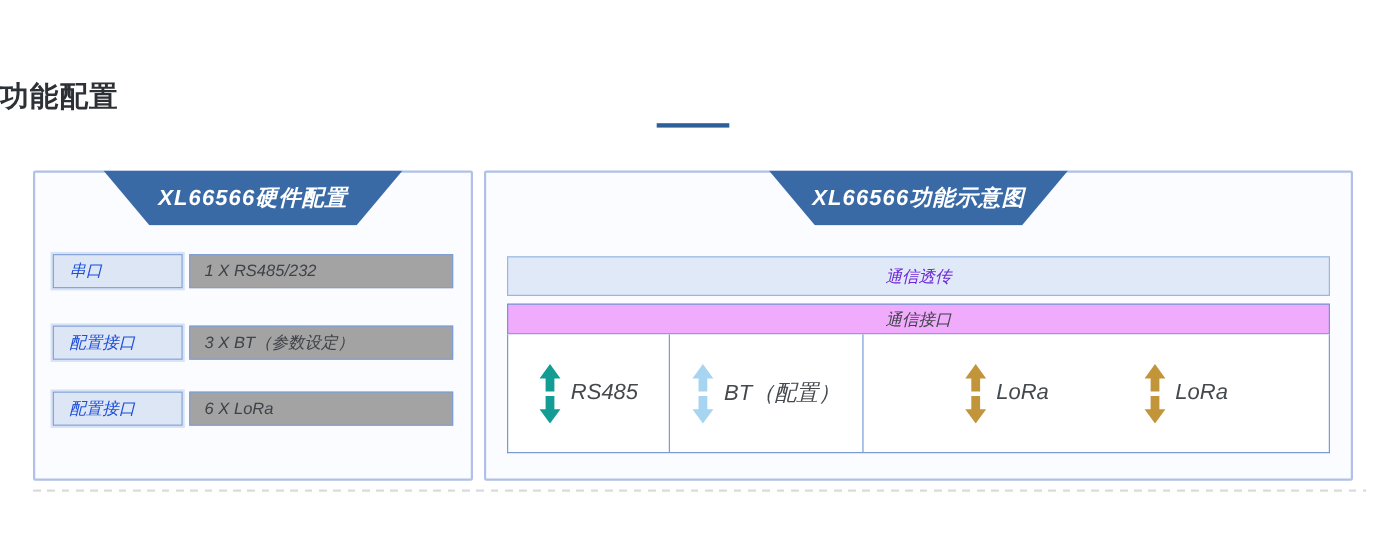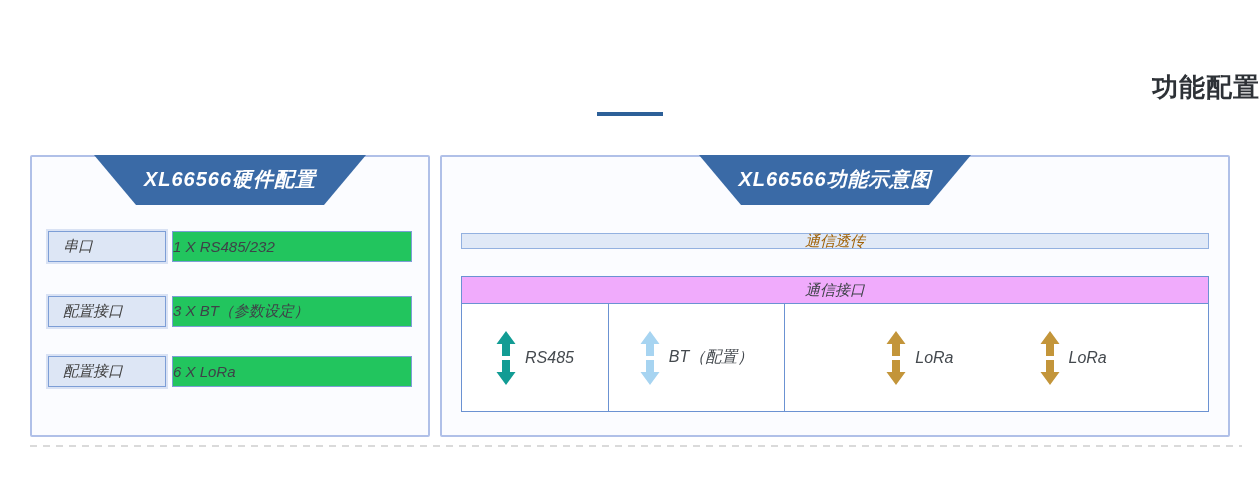--- a/index.html
+++ b/index.html
@@ -1,21 +1,21 @@
 <!DOCTYPE html>
 <html><head>
 <meta charset="utf-8">
 <style>
   * { margin: 0; padding: 0; box-sizing: border-box; }
   html, body { width: 1260px; height: 493px; background: #ffffff; overflow: hidden; }
   body { font-family: "Liberation Sans", "DejaVu Sans", sans-serif; position: relative; color: #3e4348; }
 
   .page-title {
     position: absolute; top: 70px; left: 0; width: 1260px;
-    text-align: right; font-size: 26px; font-weight: bold; color: #2d3136;
+    text-align: left; font-size: 26px; font-weight: bold; color: #2d3136;
     letter-spacing: 1px;
   }
   .title-underline {
     position: absolute; top: 112px; left: 597px; width: 66px; height: 4px;
     background: #2d6098;
   }
 
   .panel {
     position: absolute; top: 155px; height: 282px;
     background: #fbfcff; border: 2px solid #b0c0e8; border-radius: 2px; font-style: italic;
@@ -37,54 +37,54 @@
   
   .hw-row { position: absolute; left: 16px; height: 31px; }
   .hw-row-0 { top: 74px; }
   .hw-row-1 { top: 139px; }
   .hw-row-2 { top: 199px; }
   .hw-label {
     position: absolute; left: 0; top: 0; width: 118px; height: 31px;
     background: #dde6f5; border: 1px solid #7d9ed6;
     box-shadow: 0 0 0 2px #d9e2f4;
     display: flex; align-items: center; padding-left: 14px;
-    font-size: 15px; color: #404040;
+    font-size: 15px; color: #1d4ed8;
   }
   .hw-value {
     position: absolute; left: 124px; top: 0; width: 240px; height: 31px;
-    background: #22c55e; border: 1px solid #7d9ed6;
-    display: flex; align-items: center; 
+    background: #a3a3a3; border: 1px solid #7d9ed6;
+    display: flex; align-items: center; padding-left: 13px;
     font-size: 15px; color: #3e4348;
   }
 
   
   .bar-passthrough {
-    position: absolute; left: 19px; top: 76px; width: 748px; height: 16px;
+    position: absolute; left: 19px; top: 76px; width: 748px; height: 36px;
     background: #e0e9f7; border: 1px solid #93b1e0;
     display: flex; align-items: center; justify-content: center;
-    font-size: 15px; color: #a16207;
+    font-size: 15px; color: #6d28d9;
   }
   .interface-box { position: absolute; left: 19px; top: 119px; width: 748px; }
   .interface-header {
     height: 28px; background: #f0abfc; border: 1px solid #6b92d2;
     display: flex; align-items: center; justify-content: center;
     font-size: 15px; color: #3e4348;
   }
   .interface-cells {
     display: flex; height: 108px; background: #ffffff;
     border: 1px solid #6b92d2; border-top: none;
   }
   .cell {
     display: flex; align-items: center; justify-content: center; gap: 9px;
   }
   .cell-1 { width: 146px; }
   .cell-2 { width: 176px; border-left: 1px solid #6b92d2; }
   .cell-3 { flex: 1; border-left: 1px solid #6b92d2; gap: 86px; }
   .arrow-group { display: flex; align-items: center; gap: 9px; }
-  .cell-label { font-size: 16px; color: #44494e; }
+  .cell-label { font-size: 20px; color: #44494e; }
   .arrow-icon { display: block; }
 
   .dashed-line {
     position: absolute; left: 30px; top: 445px; width: 1212px; height: 2px;
     background: repeating-linear-gradient(90deg, #dadada 0 7px, transparent 7px 13px);
   }
 </style>
 </head>
 <body>
 

